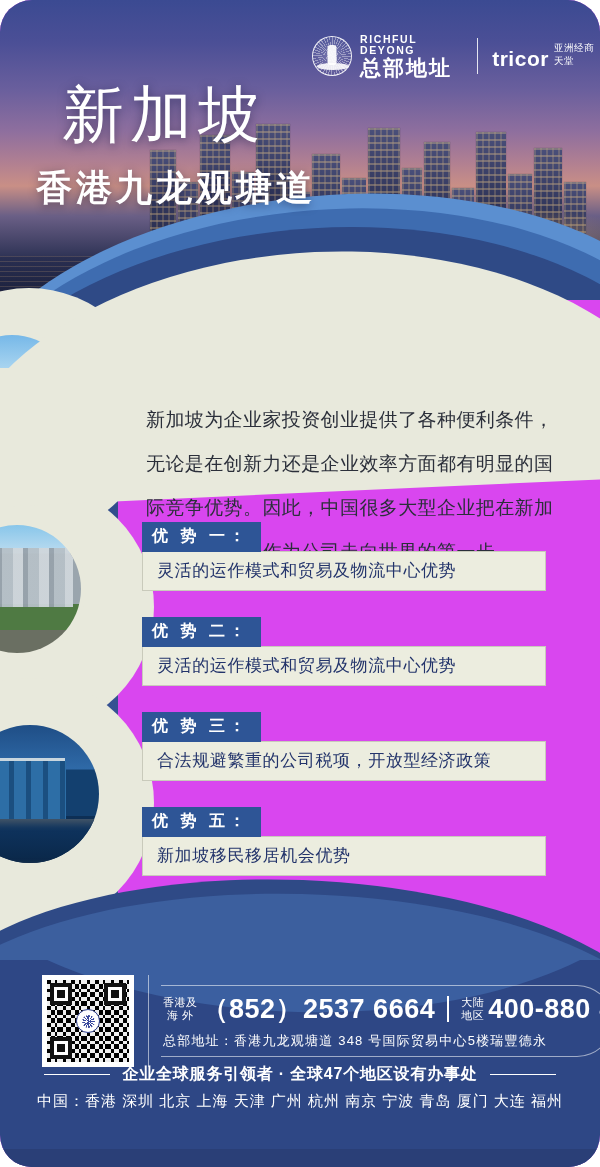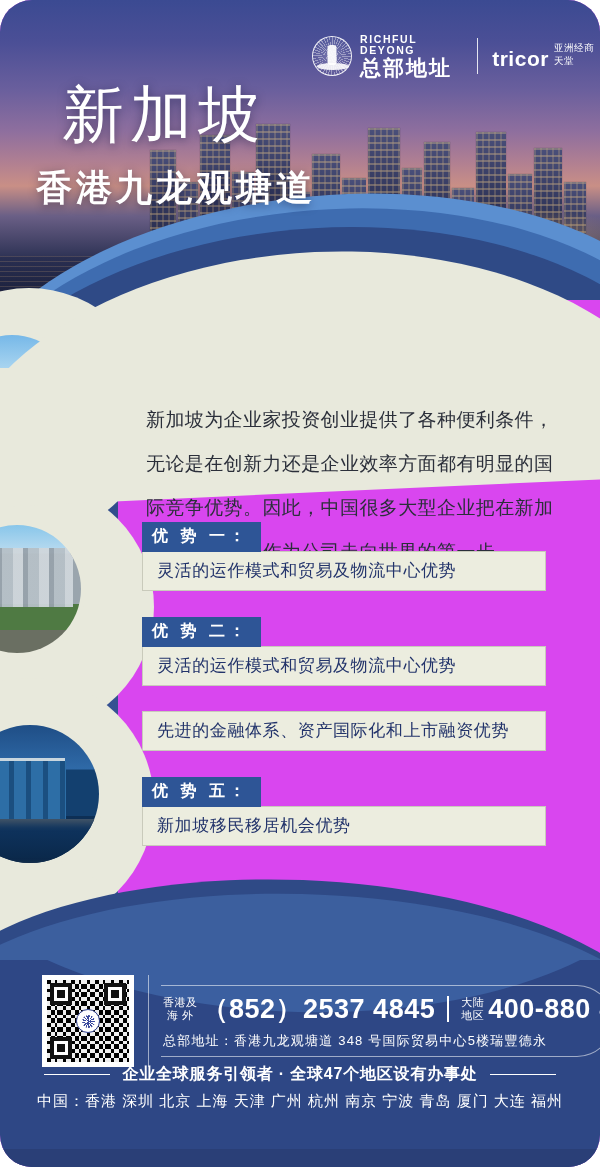--- a/index.html
+++ b/index.html
@@ -404,21 +404,24 @@
   <div class="adv-list">
     <div class="adv">
       <div class="adv-label">优 势 一：</div>
       <div class="adv-box">灵活的运作模式和贸易及物流中心优势</div>
     </div>
     <div class="adv">
       <div class="adv-label">优 势 二：</div>
       <div class="adv-box">灵活的运作模式和贸易及物流中心优势</div>
     </div>
     <div class="adv">
-      <div class="adv-box">先进的金融体系、资产国际化和上市融资优势</div>
+      <div class="adv-label">优 势 三：</div>
+      <div class="adv-box">合法规避繁重的公司税项，开放型经济政策</div>
+    </div>
+    <div class="adv">
     </div>
     <div class="adv">
       <div class="adv-label">优 势 五：</div>
       <div class="adv-box">新加坡移民移居机会优势</div>
     </div>
   </div>
 
   <div class="bottom-curve"></div>
   <div class="bottom-curve2"></div>
 
@@ -436,21 +439,21 @@
           </div>
       </div>
       <div class="contact-divider"></div>
       <div class="contact-main">
         <div class="contact-border"></div>
         <div class="phone-row">
           <div class="tag">
             <div>香港及</div>
             <div>海 外</div>
           </div>
-          <div class="phone-num">（852）2537 4845</div>
+          <div class="phone-num">（852）2537 6664</div>
           <div class="phone-sep"></div>
           <div class="tag">
             <div>大陆</div>
             <div>地区</div>
           </div>
           <div class="phone-num">400-880 8098</div>
         </div>
         <div class="address">总部地址：香港九龙观塘道 348 号国际贸易中心5楼瑞豐德永</div>
       </div>
     </div>

